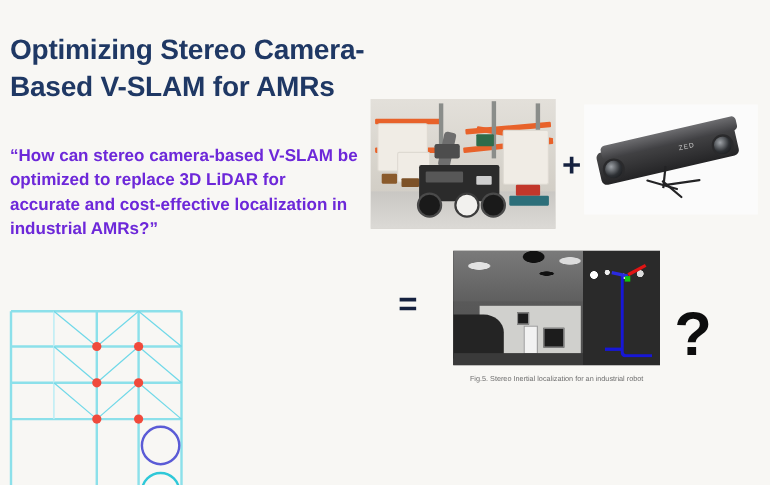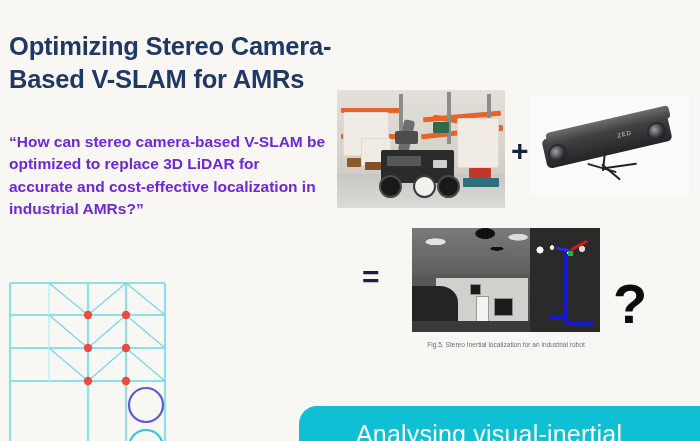--- a/index.html
+++ b/index.html
@@ -508,17 +508,14 @@
       <circle cx="88" cy="76" r="4.2"></circle>
       <circle cx="126" cy="76" r="4.2"></circle>
       <circle cx="88" cy="109" r="4.2"></circle>
       <circle cx="126" cy="109" r="4.2"></circle>
     </g>
 
     <circle cx="146" cy="133" r="17" stroke="#5b5bd6" stroke-width="2.2" fill="none"></circle>
     <circle cx="146" cy="175" r="17" stroke="#2fc8d8" stroke-width="2.2" fill="none"></circle>
   </svg>
 
-  <div class="banner">
-    <div class="banner-text">Analysing visual-inertial</div>
-  </div>
 
 </div>
 
 </body></html>

